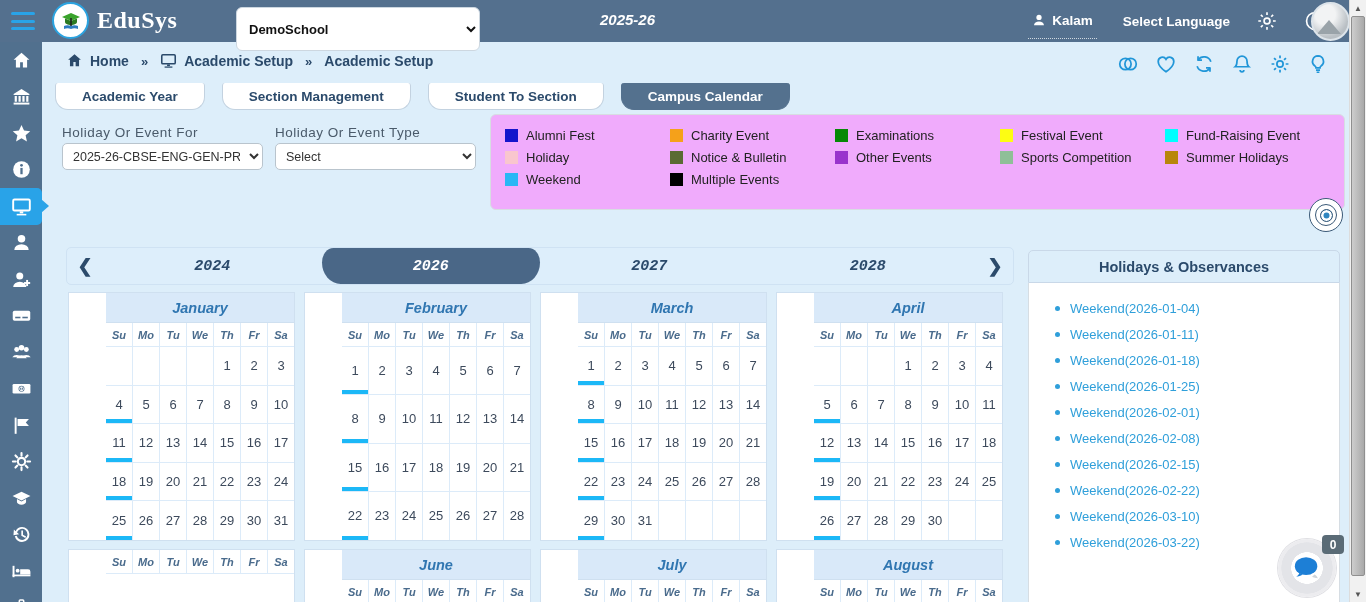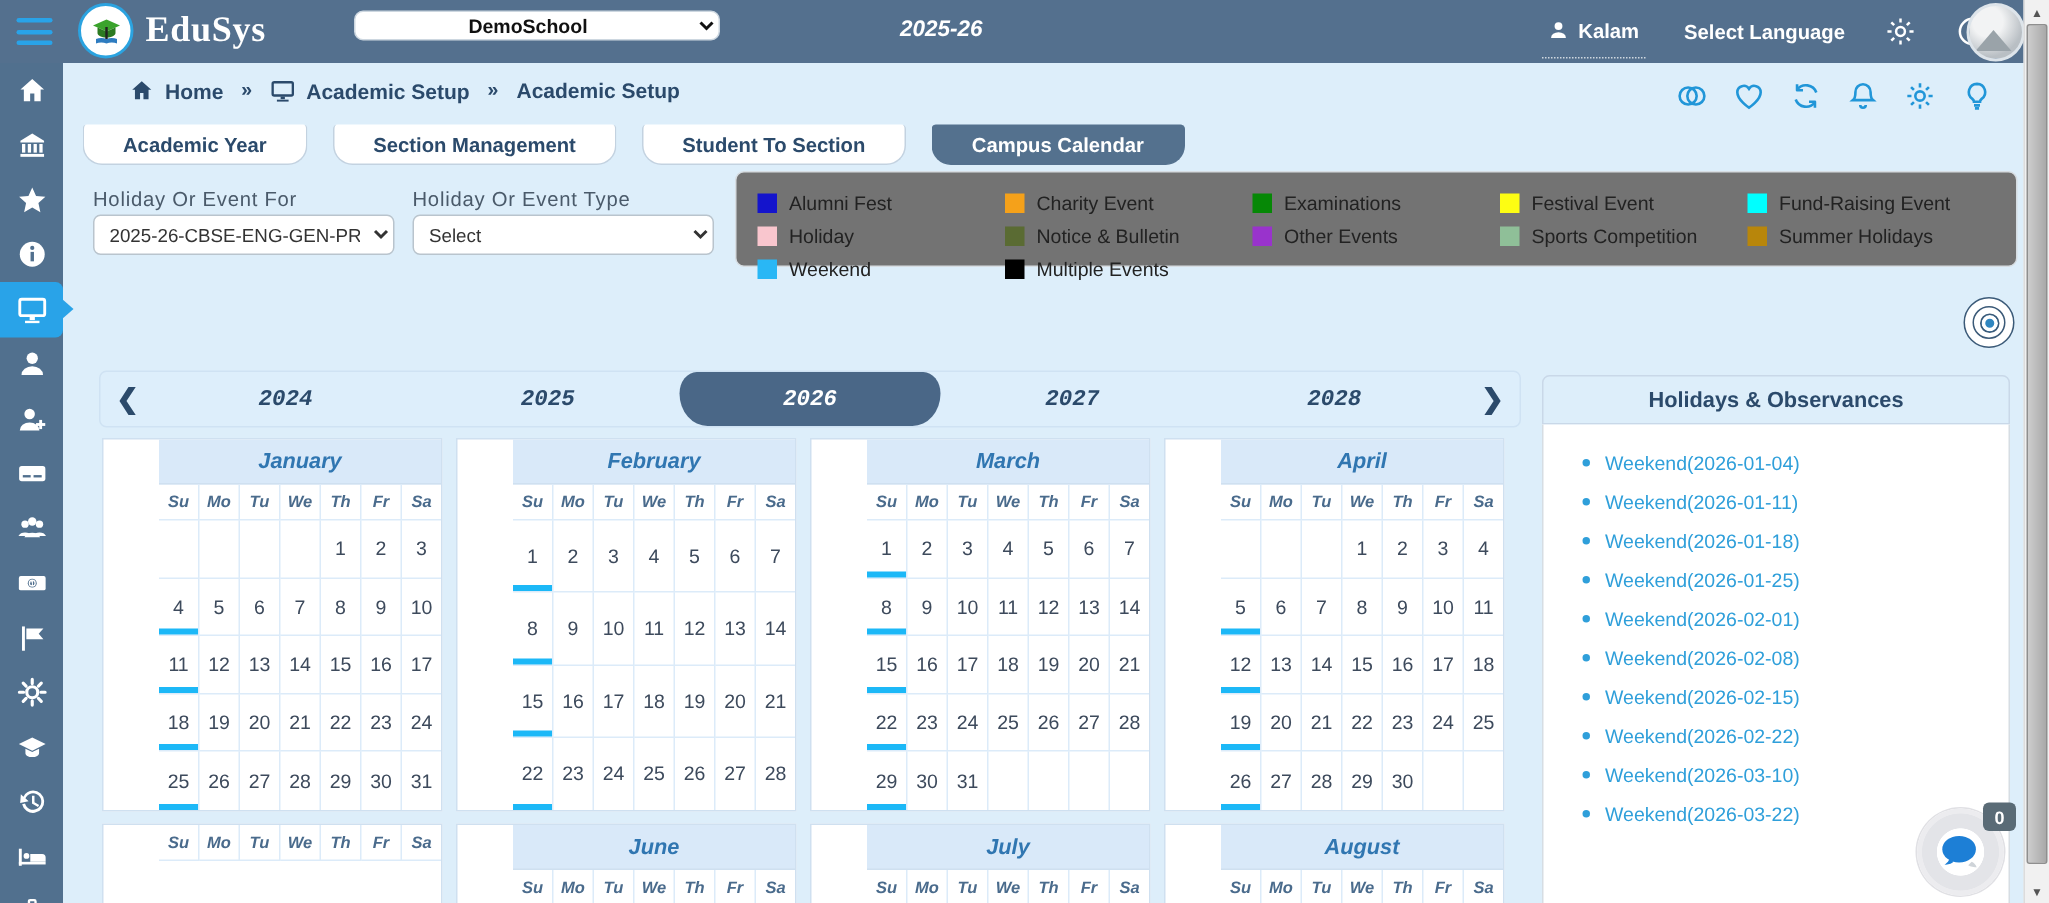--- a/index.html
+++ b/index.html
@@ -6,55 +6,55 @@
   html,body { width:1366px; height:602px; overflow:hidden; font-family:"Liberation Sans", sans-serif; }
   #app { position:relative; width:1366px; height:602px; background:#ddeefa; overflow:hidden; }
 
   
   .header { position:absolute; left:0; top:0; width:1366px; height:42px; background:#54708e; z-index:5; }
   .hamburger { position:absolute; left:11px; top:12px; width:24px; height:18px; display:flex; flex-direction:column; justify-content:space-between; cursor:pointer; }
   .hamburger span { display:block; height:3px; border-radius:2px; background:#29a3e8; }
   .logo-wrap { position:absolute; left:52px; top:2px; display:flex; align-items:center; gap:8px; }
   .logo-circle { width:37px; height:37px; border-radius:50%; background:#fff; border:2px solid #2ba3e0; display:flex; align-items:center; justify-content:center; }
   .brand { color:#fff; font-family:"Liberation Serif", serif; font-size:24px; font-weight:bold; letter-spacing:.5px; }
-  .school-select { position:absolute; left:236px; top:7px; width:244px; height:20px; border-radius:6px; border:1px solid #cdd7e0; background:#fff; font-size:13px; font-weight:bold; padding:0 8px; color:#111;text-align:center; }
+  .school-select { position:absolute; left:236px; top:7px; width:244px; height:44px; border-radius:6px; border:1px solid #cdd7e0; background:#fff; font-size:13px; font-weight:bold; padding:0 8px; color:#111; }
   .fy { position:absolute; left:600px; top:11px; width:80px; color:#fff; font-size:15px; font-weight:bold; font-style:italic; }
   .hdr-right { position:absolute; right:40px; top:0; height:42px; display:flex; align-items:center; gap:26px; }
   .hdr-user { display:flex; align-items:center; gap:6px; color:#fff; font-weight:bold; font-size:13.5px; padding:9px 4px 10px; border-bottom:1px dotted #cfd8e0; cursor:pointer; }
   .hdr-lang { color:#fff; font-weight:bold; font-size:13.5px; cursor:pointer; }
   .hdr-ico { width:22px; height:22px; cursor:pointer; }
   .avatar { position:absolute; right:16px; top:2px; width:39px; height:39px; border-radius:50%; border:2px solid #dde4ea; background:radial-gradient(circle at 35% 30%, #f2f3f4 0 30%, #b9bfc4 70%); overflow:hidden; cursor:pointer; z-index:6; }
   .avatar:before { content:""; position:absolute; left:4px; top:16px; width:0; height:0; border-left:12px solid transparent; border-right:12px solid transparent; border-bottom:14px solid #9aa3a9; }
 
   
   .sidebar { position:absolute; left:0; top:42px; width:42px; height:560px; background:#51708e; z-index:4; display:flex; flex-direction:column; }
   .sb-item { height:36.5px; flex:0 0 36.5px; display:flex; align-items:center; justify-content:center; cursor:pointer; position:relative; }
   .sb-item svg { width:21px; height:21px; fill:#fff; }
   .sb-item.active { background:#29a3e8; border-radius:0 5px 5px 0; }
   .sb-item.active:after { content:""; position:absolute; right:-7px; top:50%; margin-top:-7px; border-top:7px solid transparent; border-bottom:7px solid transparent; border-left:8px solid #29a3e8; }
 
   
   .main { position:absolute; left:42px; top:42px; width:1307px; height:560px; background:#ddeefa; }
 
-  .breadcrumb { position:absolute; left:44px; top:10px; display:flex; align-items:flex-start; gap:12px; color:#2b4a6b; font-weight:bold; font-size:14px; }
+  .breadcrumb { position:absolute; left:24px; top:10px; display:flex; align-items:flex-end; gap:12px; color:#2b4a6b; font-weight:bold; font-size:14px; }
   .breadcrumb .crumb { display:flex; align-items:center; gap:7px; cursor:pointer; }
   .breadcrumb svg { width:17px; height:17px; fill:#2b4a6b; }
   .crumb-sep { font-size:13px; color:#2b4a6b; }
 
   .quickbar { position:absolute; right:20px; top:11px; display:flex; gap:16px; }
   .quickbar .qico { width:22px; height:22px; cursor:pointer; }
 
   .tabs { position:absolute; left:13px; top:41px; display:flex; gap:17px; }
   .tab { height:27px; padding:0 26px; display:flex; align-items:center; background:#fff; border:1px solid #c3d2e0; border-top:none; border-radius:3px 3px 13px 13px; color:#2b4a6b; font-weight:bold; font-size:13.5px; cursor:pointer; }
   .tab.active { background:#54718e; border-color:#54718e; color:#fff; }
 
   .filter-label { position:absolute; color:#4a5a6a; font-size:13.5px; letter-spacing:.5px; }
   .filter-select { position:absolute; height:27px; width:201px; border:1px solid #b9c4cd; border-radius:5px; background:#fff; color:#333; font-size:12.5px; padding:0 6px; }
 
-  .legend-panel { position:absolute; left:448px; top:72px; width:855px; height:64px; background:#737373; border:1px solid #d7dde2; border-radius:6px; padding:9px 14px; display:grid; grid-template-columns:repeat(5,1fr); grid-auto-rows:22px; align-items:center; }
+  .legend-panel { position:absolute; left:448px; top:72px; width:855px; height:96px; background:#f0abfc; border:1px solid #d7dde2; border-radius:6px; padding:9px 14px; display:grid; grid-template-columns:repeat(5,1fr); grid-auto-rows:22px; align-items:center; }
   .legend-item { display:flex; align-items:center; gap:8px; font-size:13px; color:#222; }
   .legend-swatch { width:13px; height:13px; flex:0 0 13px; }
 
   .bullseye { position:absolute; left:1267px; top:156px; width:34px; height:34px; border:1px solid #3b5a78; border-radius:50%; display:flex; align-items:center; justify-content:center; cursor:pointer; background:#fff; }
   .bullseye .b2 { width:22px; height:22px; border:1.5px solid #3b5a78; border-radius:50%; display:flex; align-items:center; justify-content:center; }
   .bullseye .b3 { width:13px; height:13px; border:1.5px solid #3b5a78; border-radius:50%; background:#2f86c0; box-shadow:inset 0 0 0 2.5px #fff; }
 
   
   .yearbar { position:absolute; left:24px; top:205px; width:948px; height:38px; background:#ddeefb; border:1px solid #cfe2f3; border-radius:5px; display:flex; align-items:stretch; }
   .yr-arrow { width:36px; display:flex; align-items:center; justify-content:center; color:#2b4a6b; font-weight:bold; font-size:18px; cursor:pointer; }
@@ -375,21 +375,20 @@
     <div class="bullseye">
         <div class="b2">
           <div class="b3"></div>
         </div>
       </div>
 
     <div class="yearbar">
       <div class="yr-arrow">❮</div>
       <div class="yr-tabs" id="yearTabs">
           <div class="year-tab">2024</div>
-          <div class="year-tab">2025</div>
           <div class="year-tab active">2026</div>
           <div class="year-tab">2027</div>
           <div class="year-tab">2028</div>
         </div>
       <div class="yr-arrow">❯</div>
     </div>
 
     <div class="months" id="months">
         <div class="month">
           <div class="m-head">January</div>

